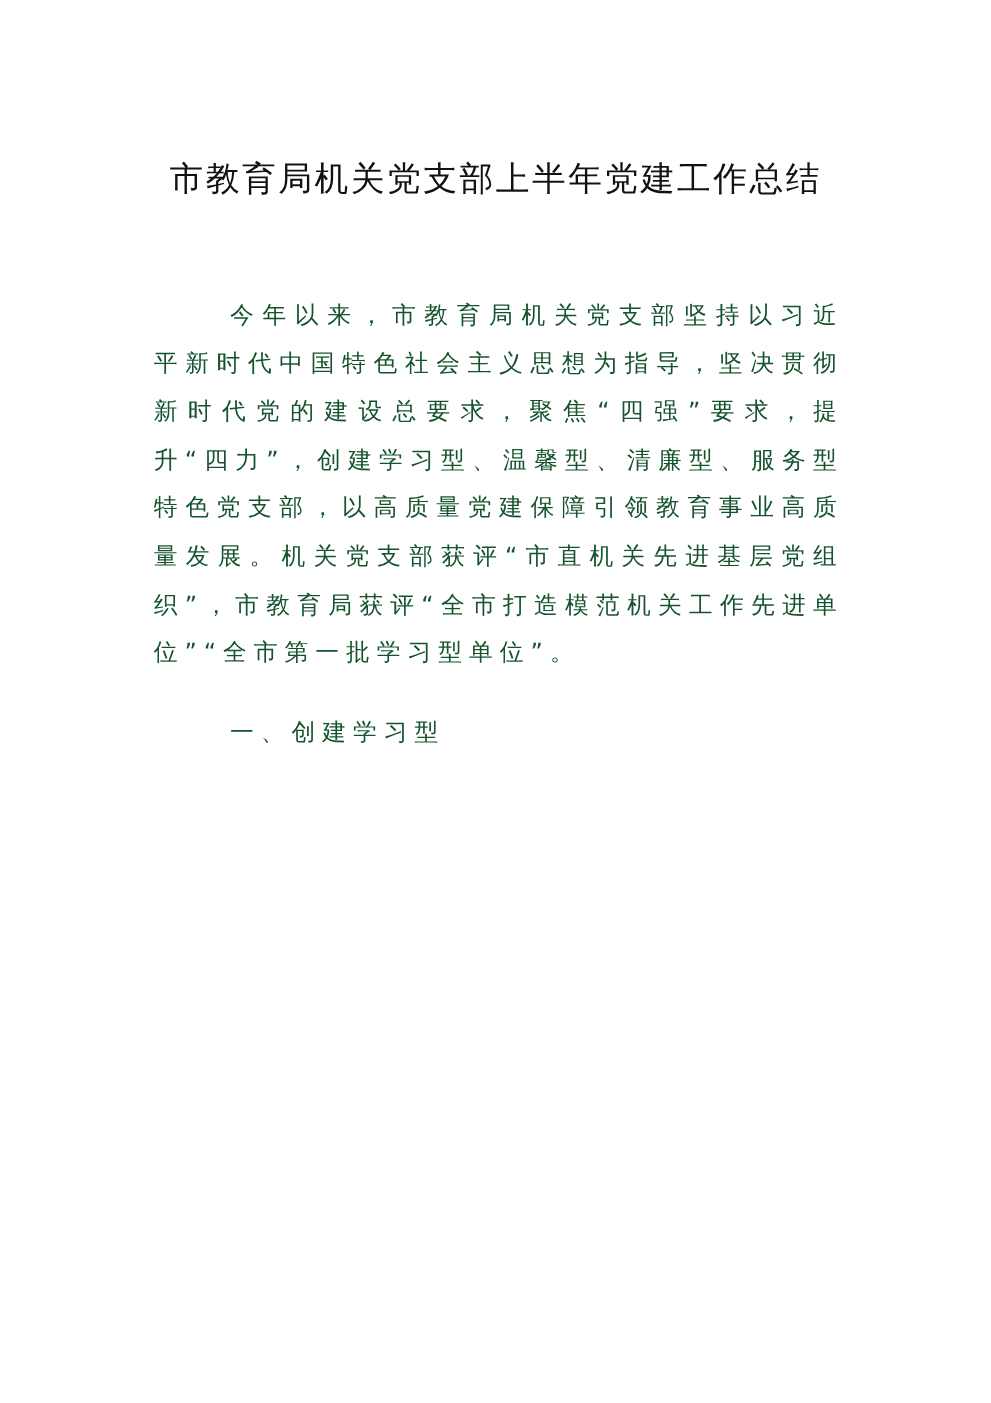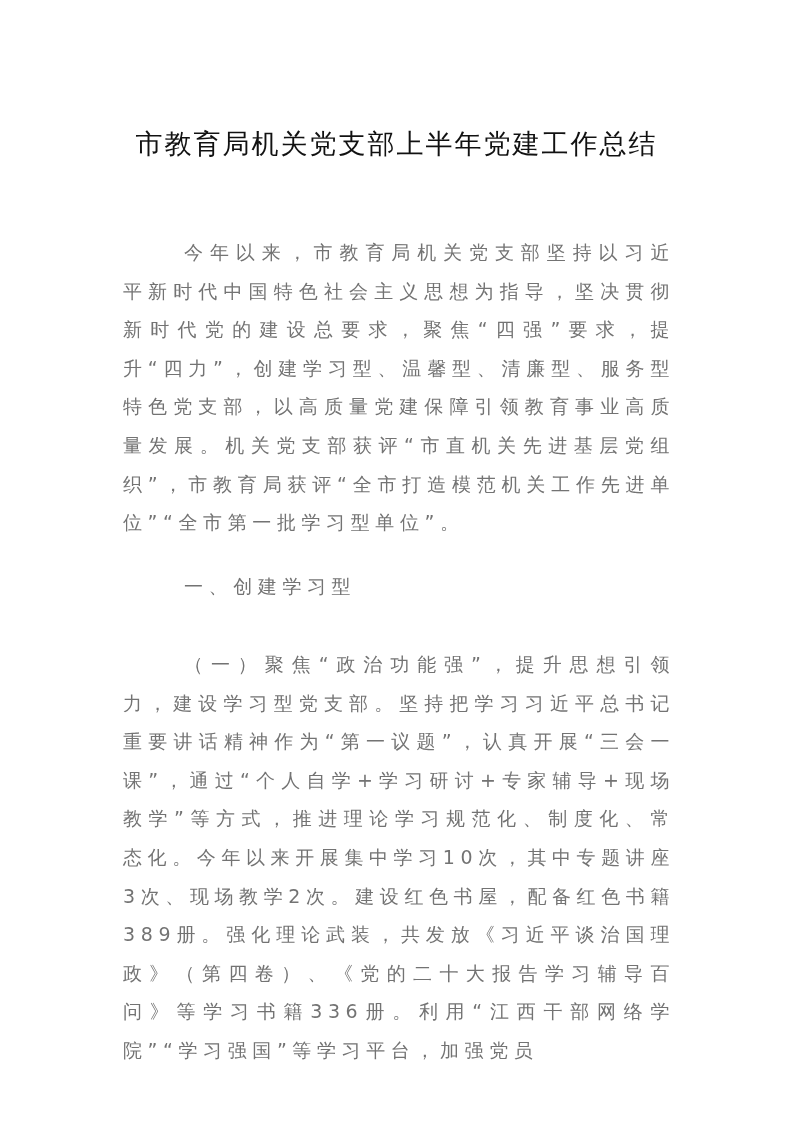--- a/index.html
+++ b/index.html
@@ -35,21 +35,21 @@
       margin: 0;
       line-height: 36px;
     }
     .body-text {
       position: absolute;
       left: 123px;
       width: 552px;
       font-size: 19px;
       line-height: 38.6px;
       letter-spacing: 5.6px;
-      color: #737373;
+      color: #14532d;
       text-align: justify;
       margin: 0;
       word-break: break-all;
     }
     .indent {
       text-indent: 61px;
     }
     .p1 { top: 233px; }
     .h1 { top: 567px; }
     .p2 { top: 645px; }
@@ -57,14 +57,13 @@
 </head>
 <body>
 
 <div class="page">
   <h1 class="title">市教育局机关党支部上半年党建工作总结</h1>
 
   <p class="body-text indent p1">今年以来，市教育局机关党支部坚持以习近平新时代中国特色社会主义思想为指导，坚决贯彻新时代党的建设总要求，聚焦“四强”要求，提升“四力”，创建学习型、温馨型、清廉型、服务型特色党支部，以高质量党建保障引领教育事业高质量发展。机关党支部获评“市直机关先进基层党组织”，市教育局获评“全市打造模范机关工作先进单位”“全市第一批学习型单位”。</p>
 
   <p class="body-text indent h1">一、创建学习型</p>
 
-  <p class="body-text indent p2">（一）聚焦“政治功能强”，提升思想引领力，建设学习型党支部。坚持把学习习近平总书记重要讲话精神作为“第一议题”，认真开展“三会一课”，通过“个人自学+学习研讨+专家辅导+现场教学”等方式，推进理论学习规范化、制度化、常态化。今年以来开展集中学习10次，其中专题讲座3次、现场教学2次。建设红色书屋，配备红色书籍389册。强化理论武装，共发放《习近平谈治国理政》（第四卷）、《党的二十大报告学习辅导百问》等学习书籍336册。利用“江西干部网络学院”“学习强国”等学习平台，加强党员</p>
 </div>
 
 </body></html>

